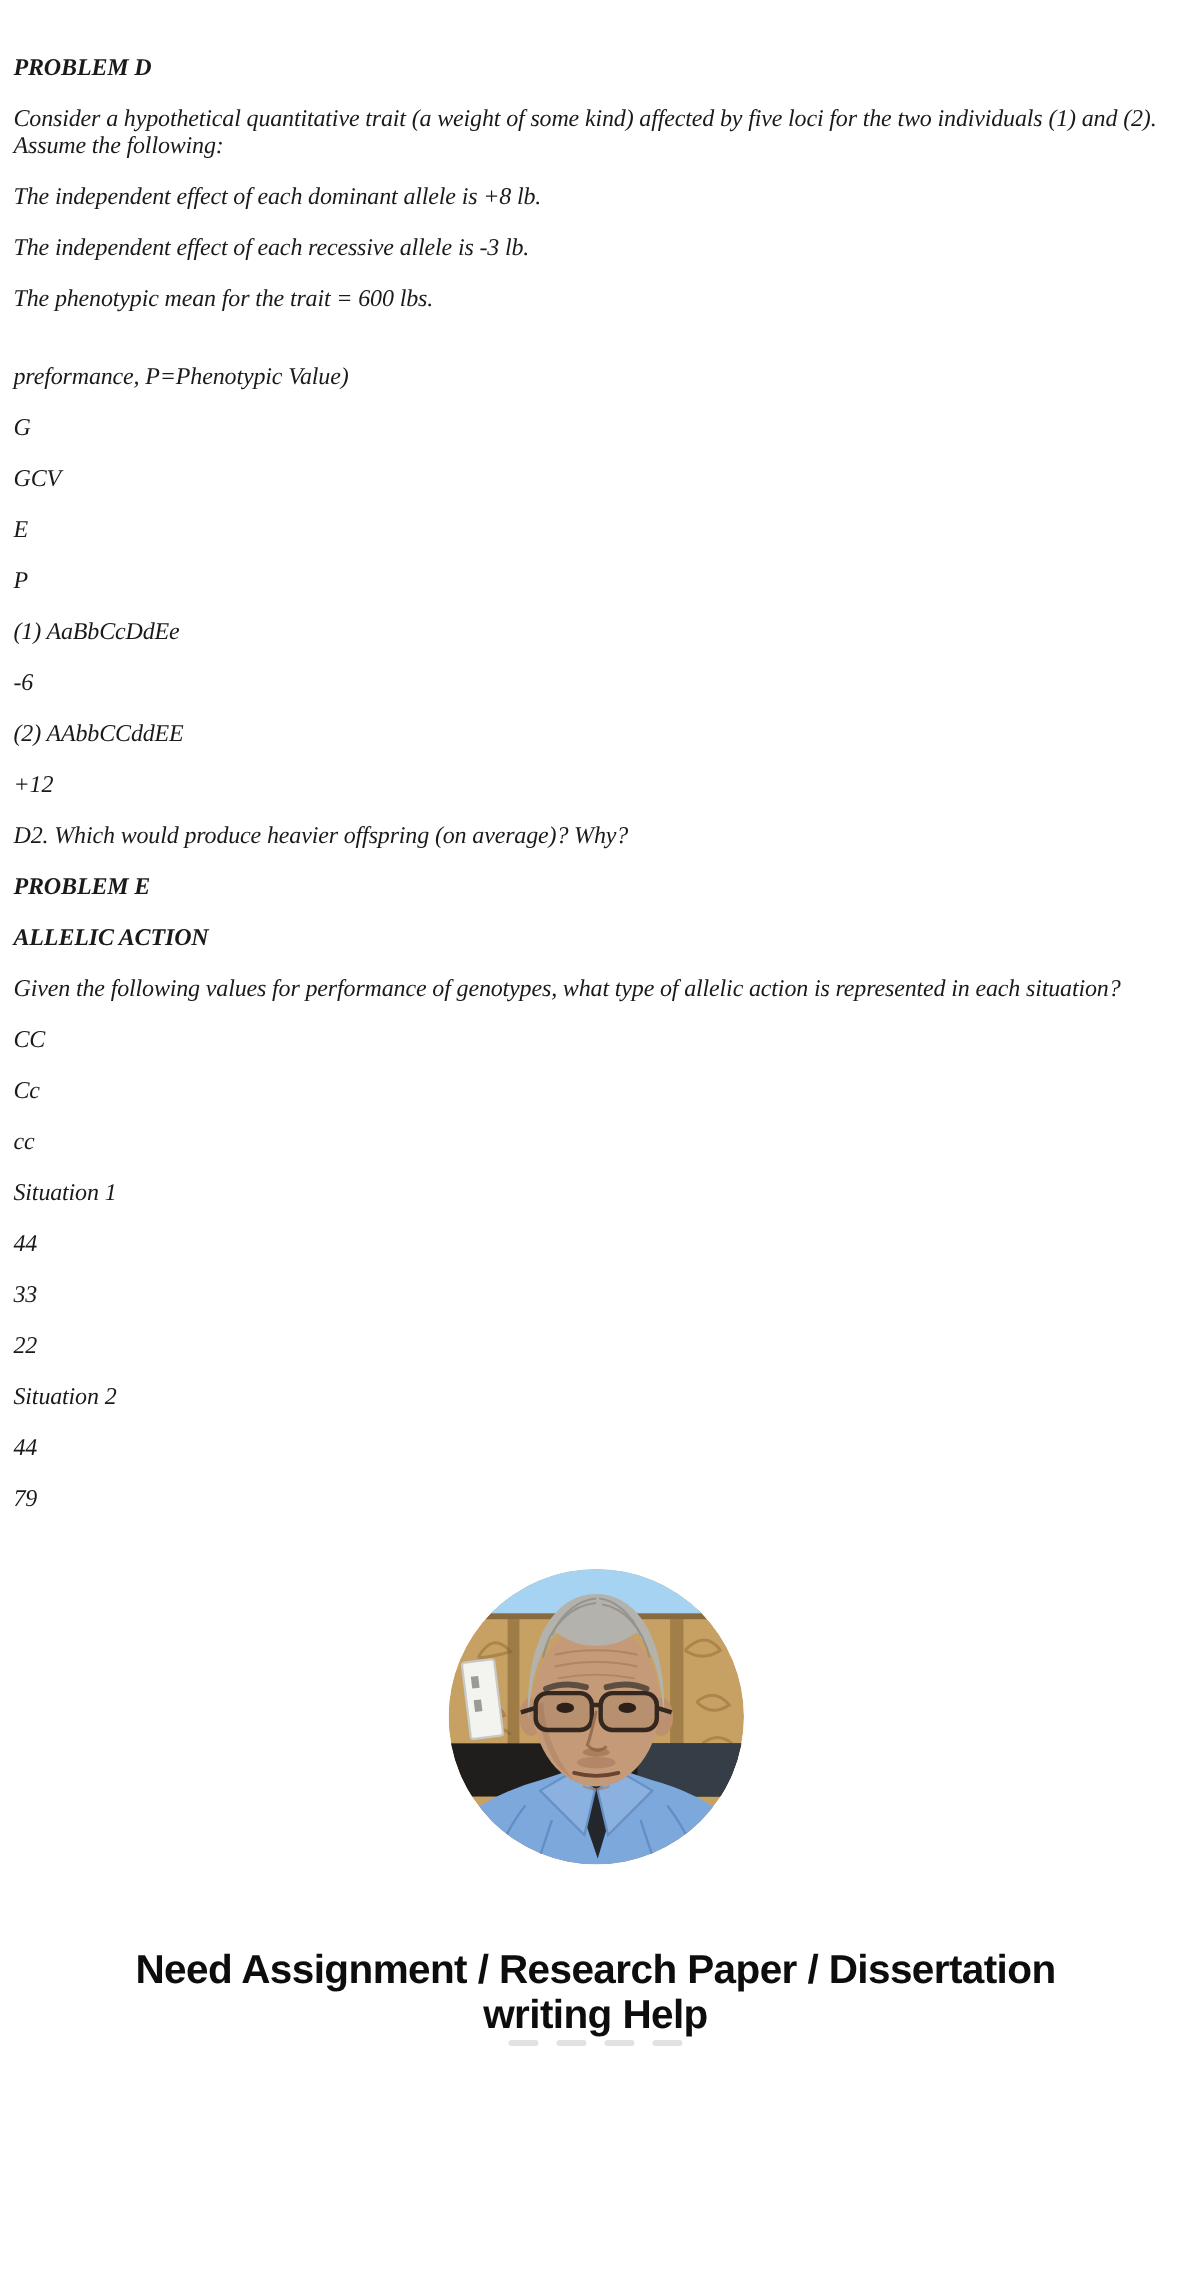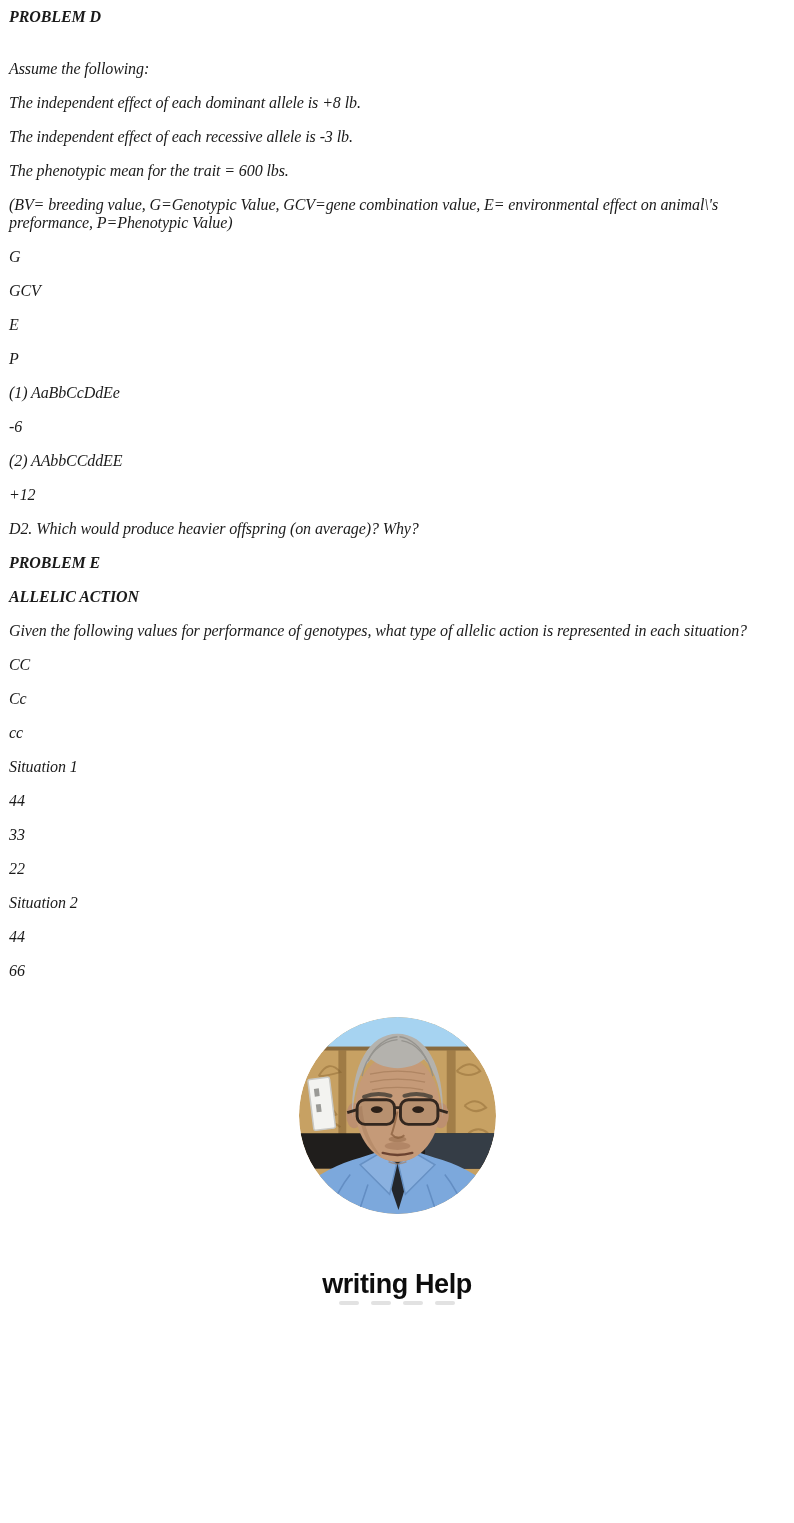--- a/index.html
+++ b/index.html
@@ -7,20 +7,21 @@
   body {
     width: 794px; height: 1523px;
     background: #ffffff;
     overflow: hidden;
     position: relative;
     font-family: "Liberation Serif", serif;
   }
   .doc {
     padding: 8px 12px 0 9px;
     color: #1a1a1a;
+    margin-top: 29px;
   }
   .doc p {
     font-style: italic;
     font-size: 16px;
     line-height: 18px;
     margin: 0 0 16px 0;
     letter-spacing: -0.1px;
   }
   .doc p.bold { font-weight: 700; }
   .photo-wrap {
@@ -49,25 +50,25 @@
     width: 20px; height: 4px;
     background: #e2e2e2;
     border-radius: 2px;
   }
 </style>
 </head>
 <body>
 
 <div class="doc">
   <p class="bold">PROBLEM D</p>
-  <p><br><span>Assume the following:</span></p>
+  <p><span>Consider a hypothetical quantitative trait (a weight of some kind) affected by five loci for the two individuals (1) and (2).</span><br><span>Assume the following:</span></p>
   <p>The independent effect of each dominant allele is +8 lb.</p>
   <p>The independent effect of each recessive allele is -3 lb.</p>
   <p>The phenotypic mean for the trait = 600 lbs.</p>
-  <p><span>(BV= breeding value, G=Genotypic Value, GCV=gene combination value, E= environmental effect on animal\'s</span><br><span>preformance, P=Phenotypic Value)</span></p>
+  <p><br><span>preformance, P=Phenotypic Value)</span></p>
   <p>G</p>
   <p>GCV</p>
   <p>E</p>
   <p>P</p>
   <p>(1) AaBbCcDdEe</p>
   <p>-6</p>
   <p>(2) AAbbCCddEE</p>
   <p>+12</p>
   <p>D2. Which would produce heavier offspring (on average)? Why?</p>
   <p class="bold">PROBLEM E</p>
@@ -75,21 +76,21 @@
   <p>Given the following values for performance of genotypes, what type of allelic action is represented in each situation?</p>
   <p>CC</p>
   <p>Cc</p>
   <p>cc</p>
   <p>Situation 1</p>
   <p>44</p>
   <p>33</p>
   <p>22</p>
   <p>Situation 2</p>
   <p>44</p>
-  <p>66</p>
+  <p>79</p>
 </div>
 
 <div class="photo-wrap">
   <svg viewBox="0 0 200 200" width="197" height="197">
     <defs>
       <clipPath id="pc">
           <circle cx="100" cy="100" r="100"></circle>
         </clipPath>
     </defs>
     <g clip-path="url(#pc)">
@@ -162,20 +163,21 @@
       <path d="M100,96 Q96,114 94,119 Q100,126 107,120" stroke="#9a6f4e" stroke-width="2" fill="none"></path>
       <ellipse cx="100" cy="124" rx="9" ry="3" fill="#8a5f3f" opacity="0.45"></ellipse>
       <ellipse cx="100" cy="131" rx="13" ry="4" fill="#96684a" opacity="0.4"></ellipse>
       <path d="M85,138 Q100,142 115,138" stroke="#6b4330" stroke-width="2.5" fill="none" stroke-linecap="round"></path>
       <path d="M91,147 Q100,151 109,147" stroke="#a87c58" stroke-width="1.5" fill="none" opacity="0.6"></path>
     </g>
   </svg>
 </div>
 
 <div class="footer">
+  <div>Need Assignment / Research Paper / Dissertation</div>
   <div>writing Help</div>
 </div>
 
 <div class="artifact-row">
   <i></i>
     <i></i>
     <i></i>
     <i></i>
 </div>
 

